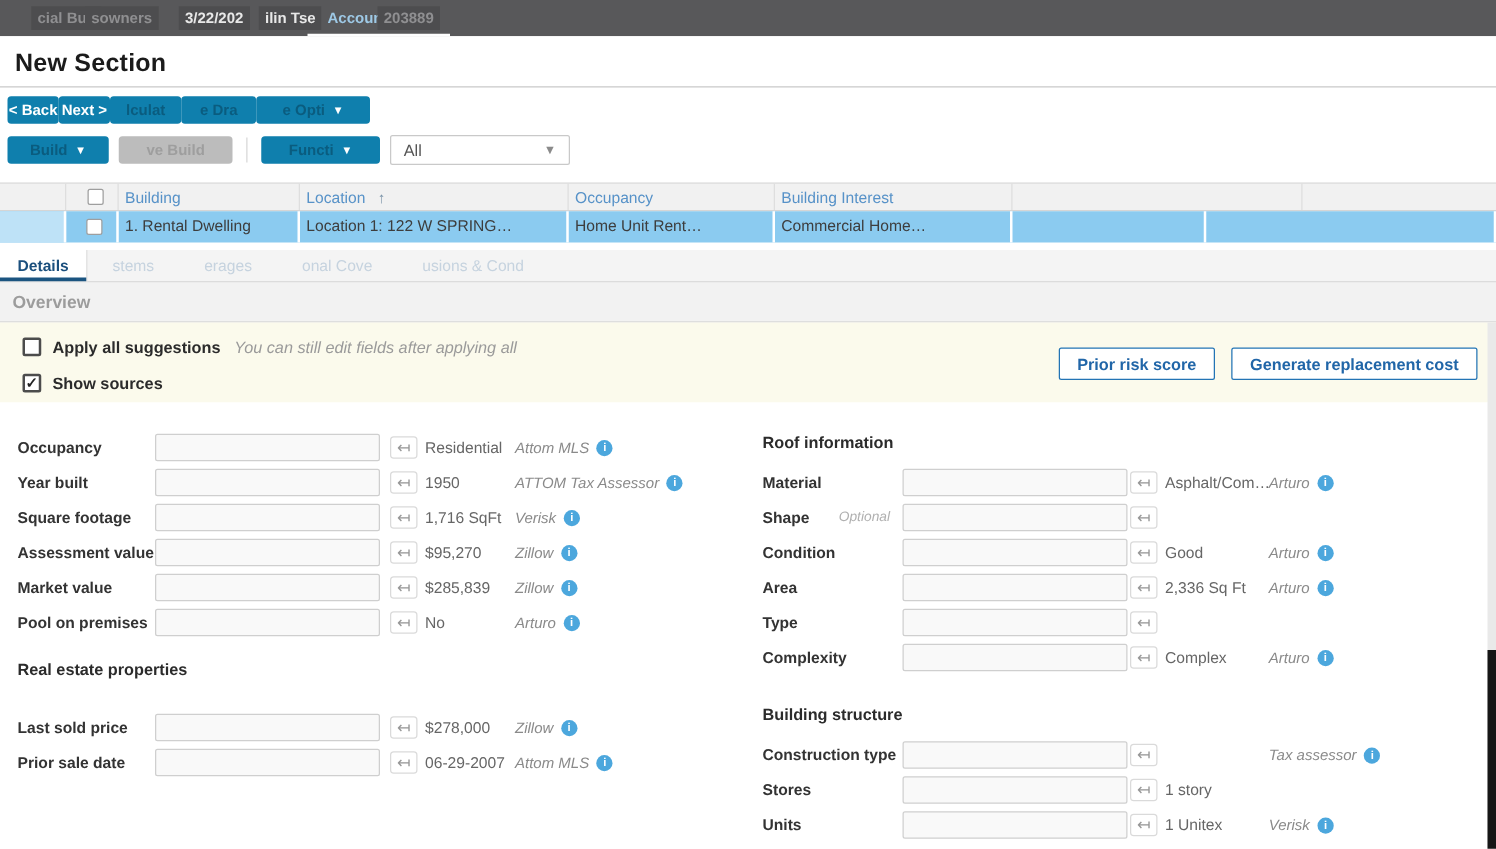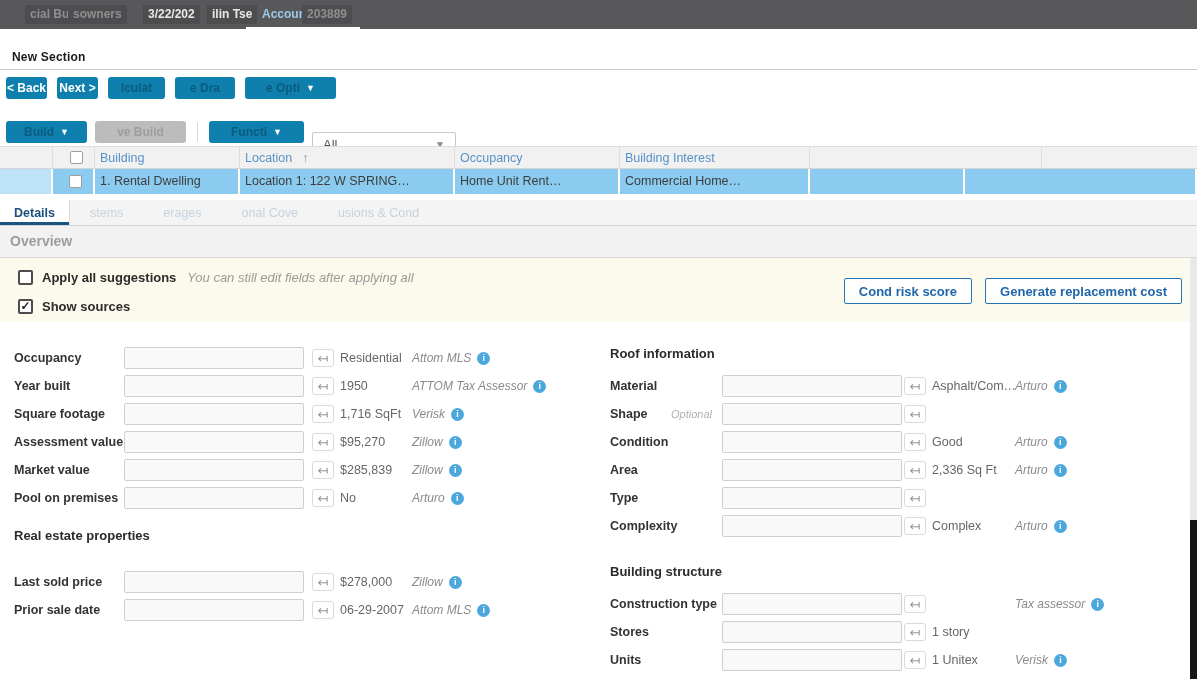--- a/index.html
+++ b/index.html
@@ -10,25 +10,25 @@
   
   .topbar { position:absolute; left:0; top:0; width:100%; height:29px; background:#58585a; }
   .topbar .seg { position:absolute; top:5px; height:19px; line-height:19px; font-size:12px; font-weight:bold; color:#9a9a9a; padding:0 5px; white-space:nowrap; }
   .topbar .seg.redacted { background:#4d4d4f; color:#8f8f91; }
   .topbar .seg.plain { color:#e8e8e8; background:#4d4d4f; }
   .topbar .seg.accent { color:#9ec9e6; background:transparent; }
   .topbar .underline { position:absolute; left:246px; bottom:0; width:114px; height:2px; background:#ffffff; }
 
   
   .titlebar { position:absolute; left:0; top:29px; width:100%; height:41px; background:#fff; border-bottom:1px solid #c9c9c9; }
-  .titlebar h1 { position:absolute; left:12px; top:21px; font-size:12px; color:#1b1b1b; letter-spacing:.2px; }
+  .titlebar h1 { position:absolute; left:12px; top:11px; font-size:20px; color:#1b1b1b; letter-spacing:.2px; }
 
   
   .toolbar { position:absolute; left:0; top:71px; width:100%; height:75px; background:#fff; }
-  .btnrow { position:absolute; left:6px; display:flex; align-items:center; gap:10px; }
+  .btnrow { position:absolute; left:6px; display:flex; align-items:center; }
   .btnrow.r1 { top:6px; } .btnrow.r2 { top:37px; gap:8px; }
   .btn { height:22px; border-radius:3px; border:none; color:#fff; font-size:12px; font-weight:bold;
     display:flex; align-items:center; justify-content:center; gap:6px; cursor:pointer; font-family:"Liberation Sans",sans-serif; }
   .btn.teal { background:#0f7fad; }
   .btn.blur { color:rgba(8,64,90,.55); }
   .btn.gray { background:#bcbcbc; color:#9e9e9e; }
   .btn .caret { font-size:9px; color:#fff; }
   .vsep { width:1px; height:20px; background:#d8d8d8; margin:0 3px; }
   .selectbox { height:24px; background:#fff; border:1px solid #c9c9c9; border-radius:2px; color:#555;
     font-size:13px; display:flex; align-items:center; padding:0 10px; justify-content:space-between; cursor:pointer; }
@@ -141,21 +141,21 @@
           <span class="caret">▼</span>
         </button>
         <button class="btn gray blur" style="width: 91px;">
           <span>ve Build</span>
         </button>
         <div class="vsep"></div>
         <button class="btn teal blur" style="width: 95px;">
           <span>Functi</span>
           <span class="caret">▼</span>
         </button>
-        <div class="selectbox" style="width: 144px; margin-top: 24px;">
+        <div class="selectbox" style="width: 144px;">
           <span>All</span>
           <span class="caret">▼</span>
         </div>
       </div>
   </div>
 
   <div class="grid">
     <div class="ghead" id="table-head">
         <div class="cell" style="width: 53px;"><span></span></div>
         <div class="cell cellcb" style="width: 42px;">
@@ -197,21 +197,21 @@
     <div class="sugrow one">
       <div class="bigcbx" id="apply-cbx"></div>
       <span class="suglabel">Apply all suggestions</span>
       <span class="sugnote">You can still edit fields after applying all</span>
     </div>
     <div class="sugrow two">
       <div class="bigcbx checked" id="sources-cbx"></div>
       <span class="suglabel">Show sources</span>
     </div>
     <div class="sugbtns">
-      <button class="obtn">Cond risk score</button>
+      <button class="obtn">Prior risk score</button>
       <button class="obtn">Generate replacement cost</button>
     </div>
   </div>
 
   <div class="formarea">
     <div class="fcol left" id="fcol-left">
         <div class="frow">
           <div class="flabel">
             <span>Occupancy</span>
           </div>

